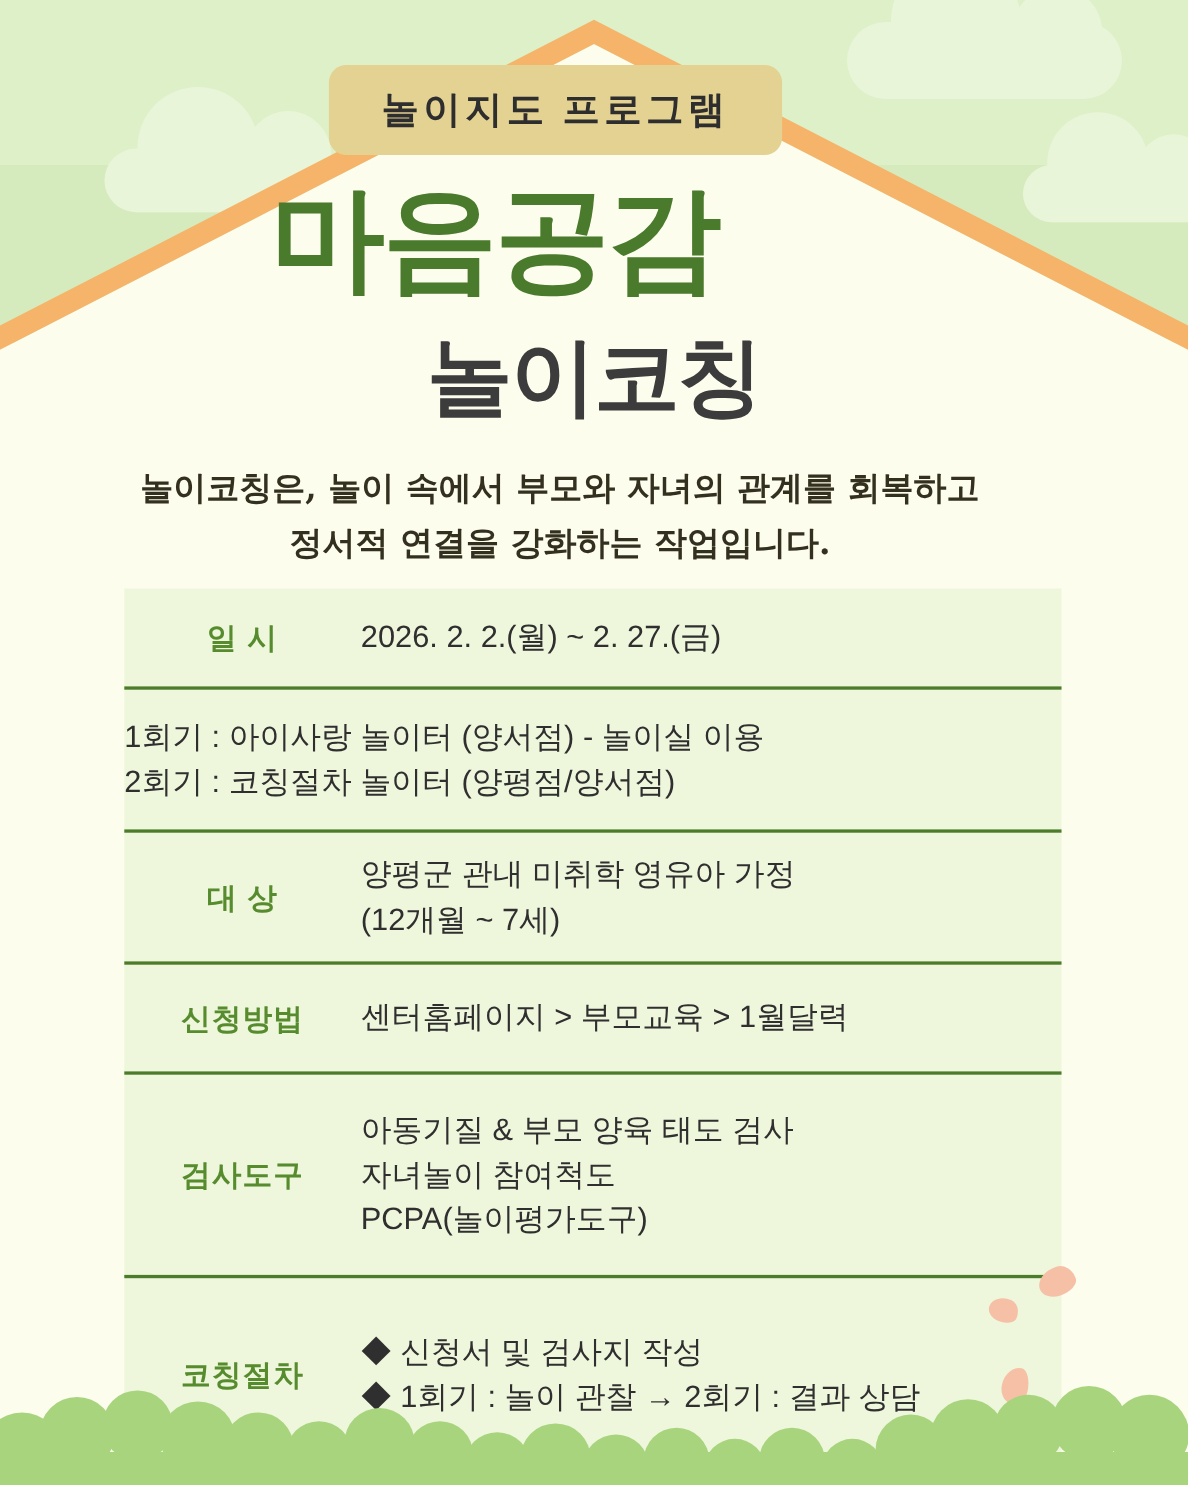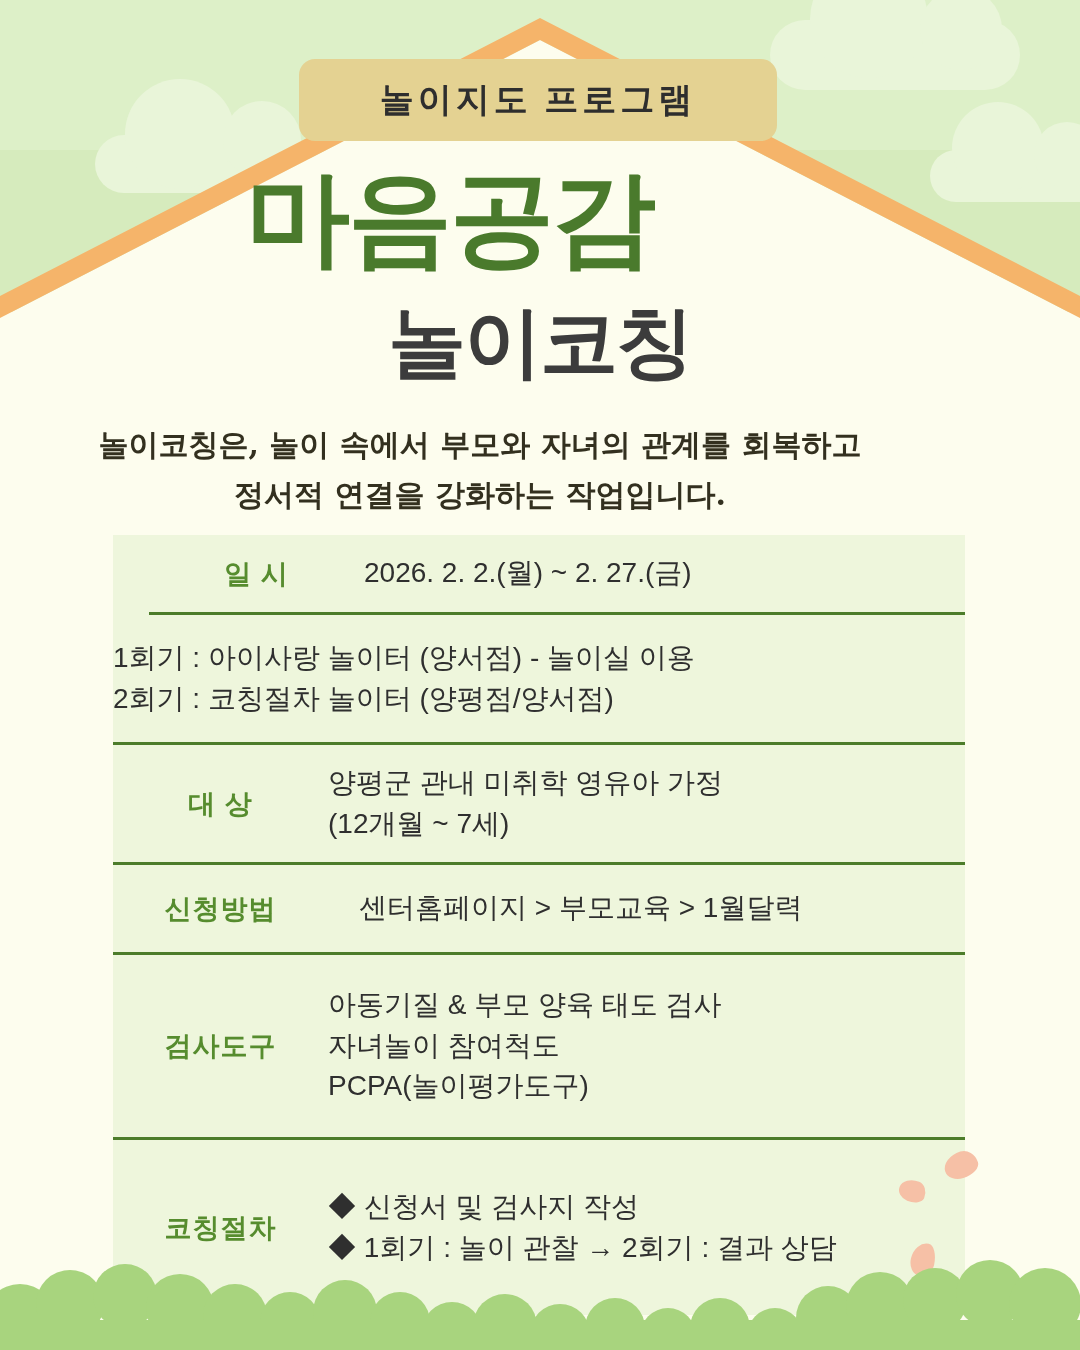--- a/index.html
+++ b/index.html
@@ -67,21 +67,21 @@
     left: 0; top: 0;
     width: 1080px;
     height: 330px;
   }
 
   
   .badge {
     position: absolute;
     left: 299px;
     top: 59px;
-    width: 478px;
+    width: 412px;
     height: 82px;
     background: #e4d292;
     border-radius: 16px;
     display: flex;
     align-items: center;
     justify-content: center;
   }
   .badge-label {
     font-size: 34px;
     font-weight: bold;
@@ -121,20 +121,21 @@
     position: absolute;
     left: 0;
     top: 420px;
     width: 960px;
     text-align: center;
     color: #33301f;
     font-size: 30px;
     font-weight: bold;
     line-height: 1.65;
     font-family: "DejaVu Serif", serif;
+    padding-left: 29px;
   }
   .tagline div { white-space: nowrap; }
 
   
   .info-table {
     position: absolute;
     left: 113px;
     top: 535px;
     width: 852px;
     background: #eef6dc;
@@ -158,24 +159,24 @@
   }
   .info-value {
     flex: 1;
     font-size: 28px;
     color: #2f2f2f;
     line-height: 1.45;
     padding-right: 18px;
   }
   .info-value div { white-space: nowrap; }
 
-  .r-date   { height: 80px; margin-left: 36px; }
+  .r-date   { height: 92px; }
   .r-place  { height: 130px; }
   .r-target { height: 120px; }
-  .r-apply  { height: 90px; gap: 31px; }
+  .r-apply  { height: 100px; }
   .r-tools  { height: 185px; }
   .r-steps  { height: 175px; }
 
   
   .bushes {
     position: absolute;
     left: 0;
     bottom: 0;
     width: 1080px;
     height: 90px;

